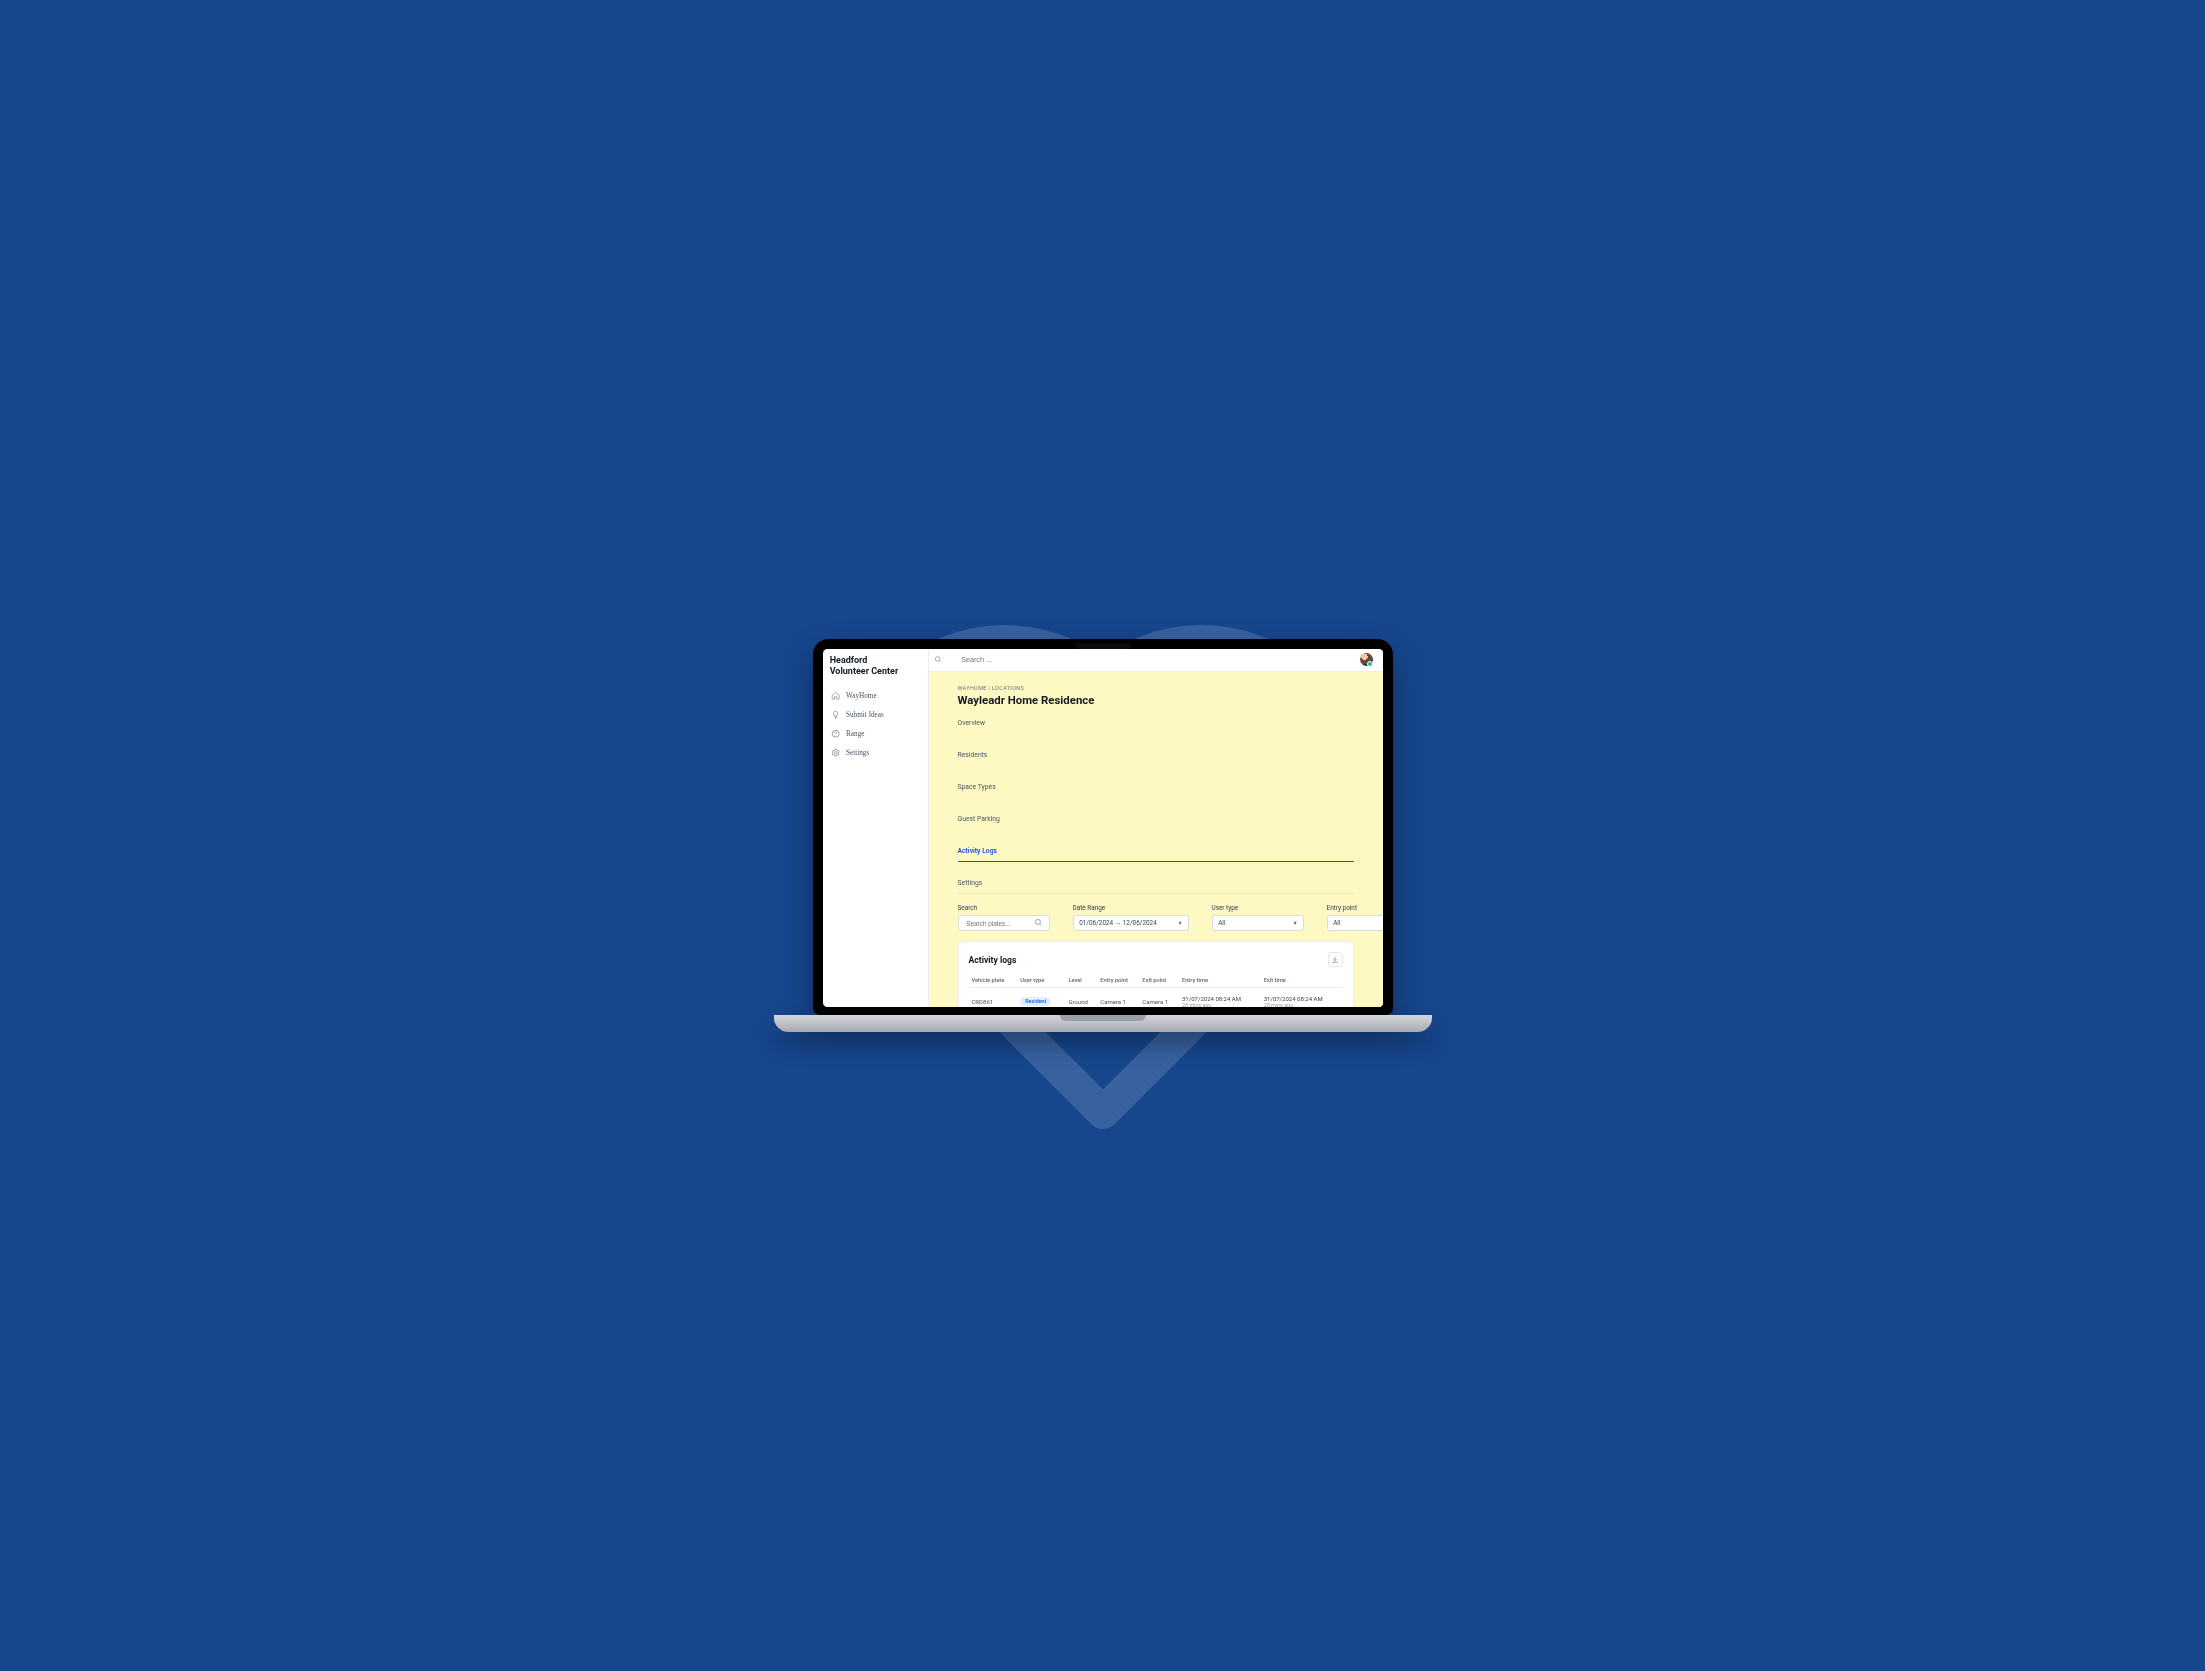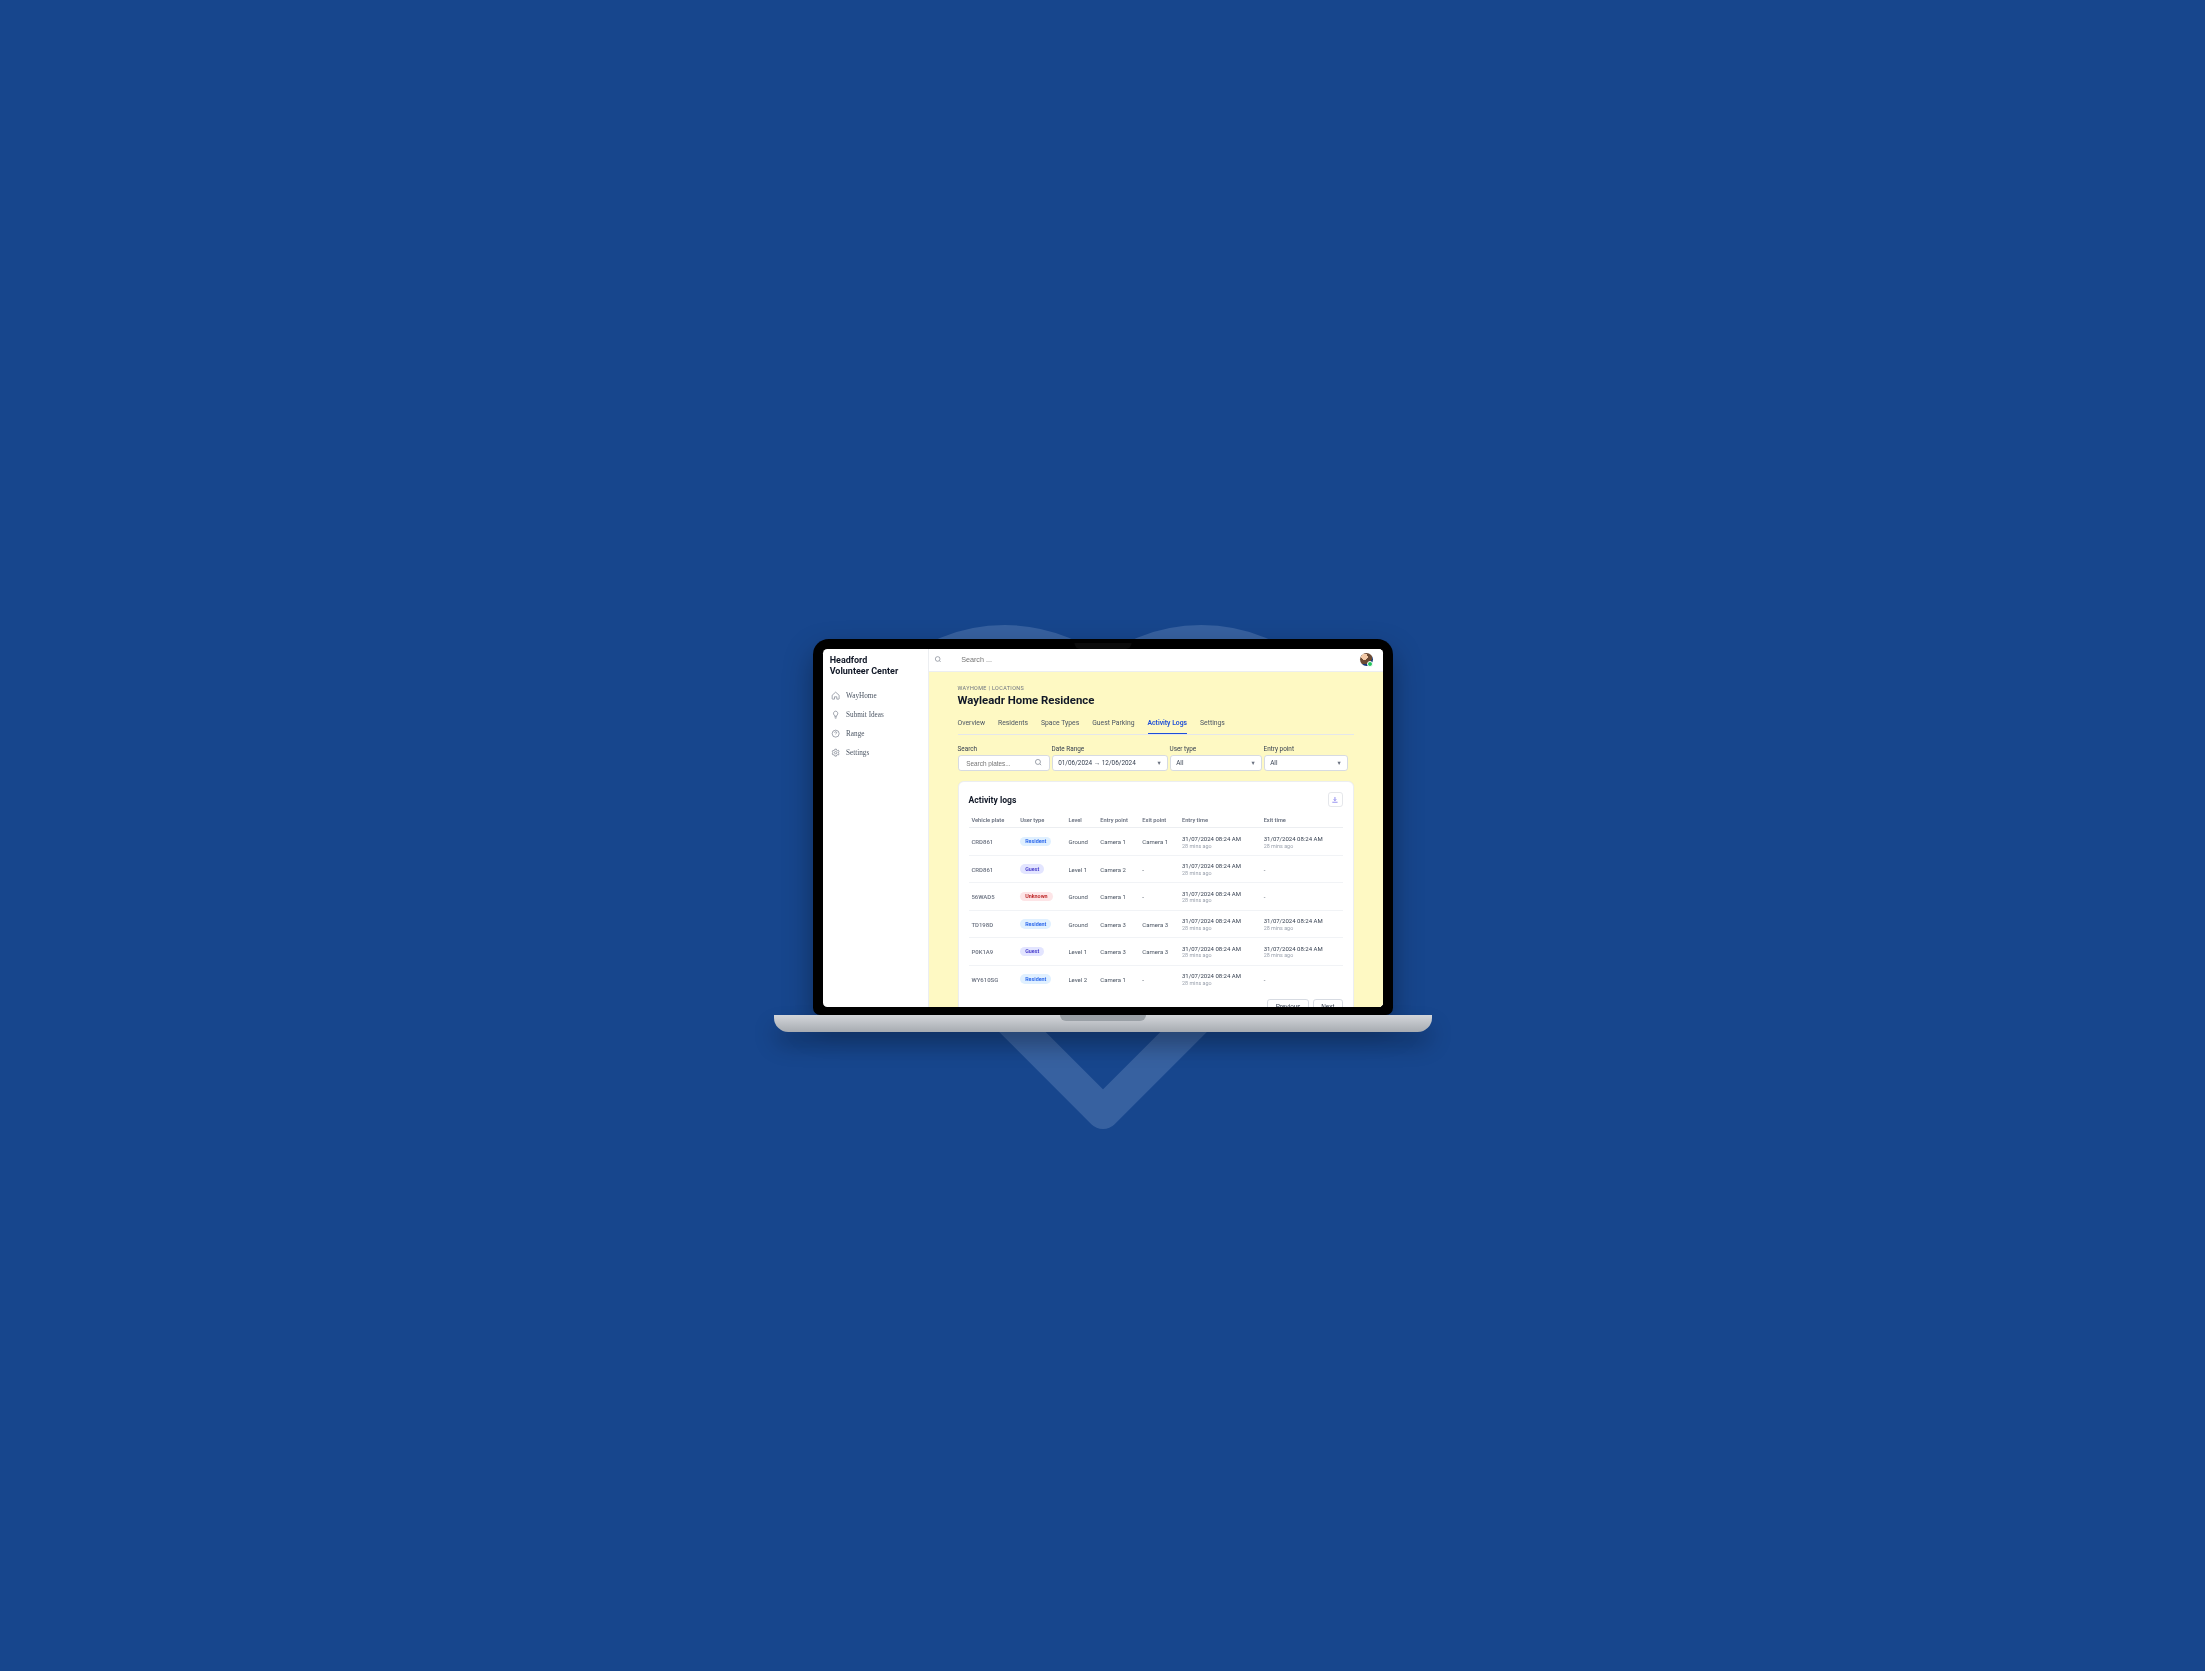--- a/index.html
+++ b/index.html
@@ -119,26 +119,26 @@
 .content{
   flex:1;overflow:auto;background:#fef9c3;
   padding:13px 29px 15.7px 29px;
 }
 .breadcrumb{
   font-size:5.4px;letter-spacing:0.4px;color:#6b7280;text-transform:uppercase;margin-bottom:2.9px;
 }
 .page-title{font-size:11.4px;font-weight:700;color:#111827;margin-bottom:7.2px;}
 
 .tabs{
-  display:flex;gap:13px;border-bottom:0.7px solid #e5e7eb;margin-bottom:10px;font-size:6.8px;
+  display:flex;gap:13px;border-bottom:0.7px solid #e5e7eb;margin-bottom:10px;font-size:6.8px;flex-direction:column;
 }
 .tab{padding:4.3px 0 5.7px;color:#4b5563;cursor:pointer;border-bottom:1.4px solid transparent;}
 .tab.active{color:#1d4ed8;border-bottom-color:#1d4ed8;font-weight:600;}
 
-.filters{display:flex;gap:2px;margin-bottom:10px;}
+.filters{display:flex;gap:23px;margin-bottom:10px;}
 .filter{display:flex;flex-direction:column;gap:2.9px;}
 .filter-label{font-size:6.4px;color:#374151;}
 .control{
   height:15.7px;border:0.7px solid #d7dbe2;border-radius:2.9px;background:#fff;
   display:flex;align-items:center;padding:0 5.7px;font-size:6.4px;color:#374151;
   box-sizing:border-box;justify-content:space-between;gap:4.3px;
 }
 .control input{border:none;outline:none;font-size:6.4px;width:100%;background:transparent;color:#374151;}
 .control .chev{color:#6b7280;}
 .control .mag{color:#6b7280;}

